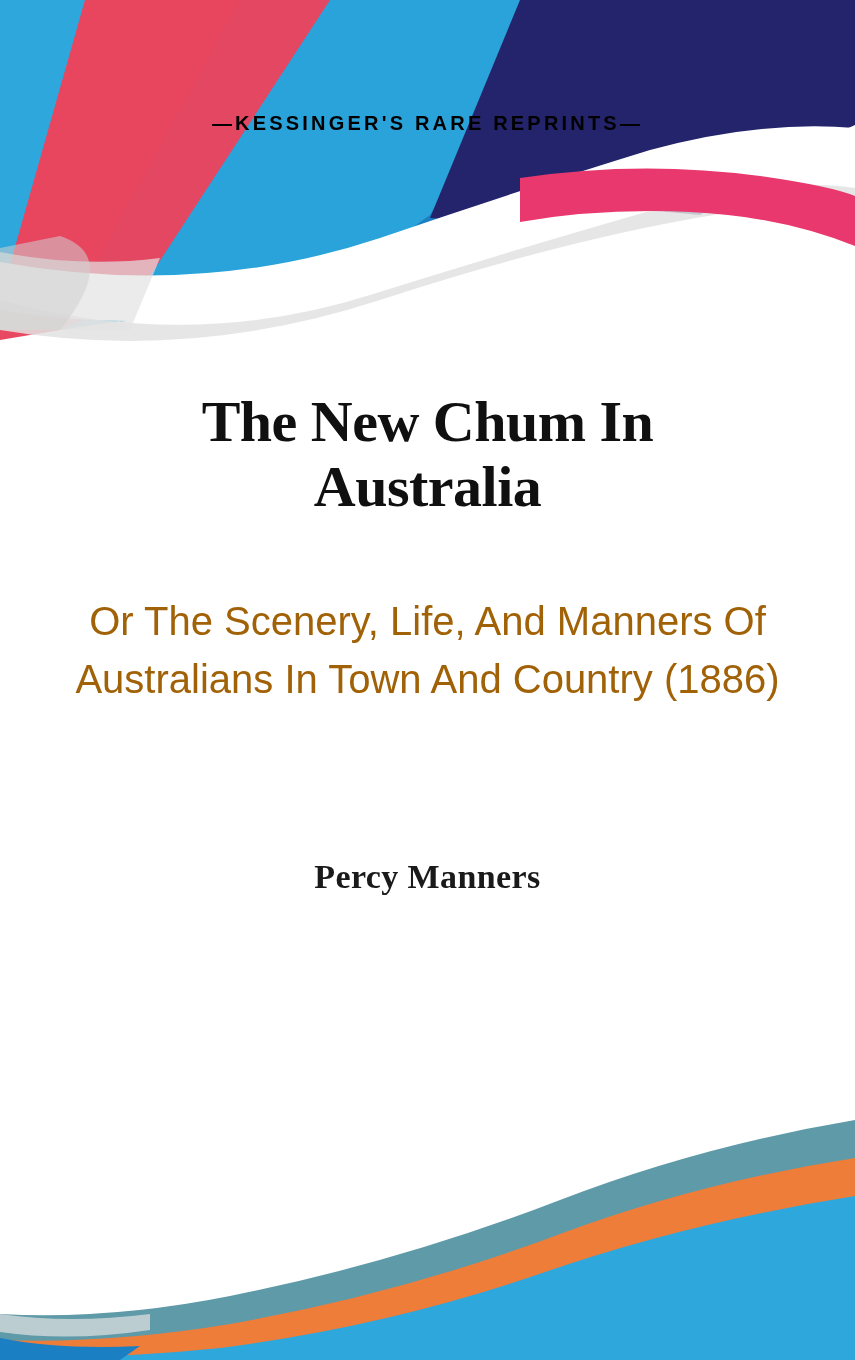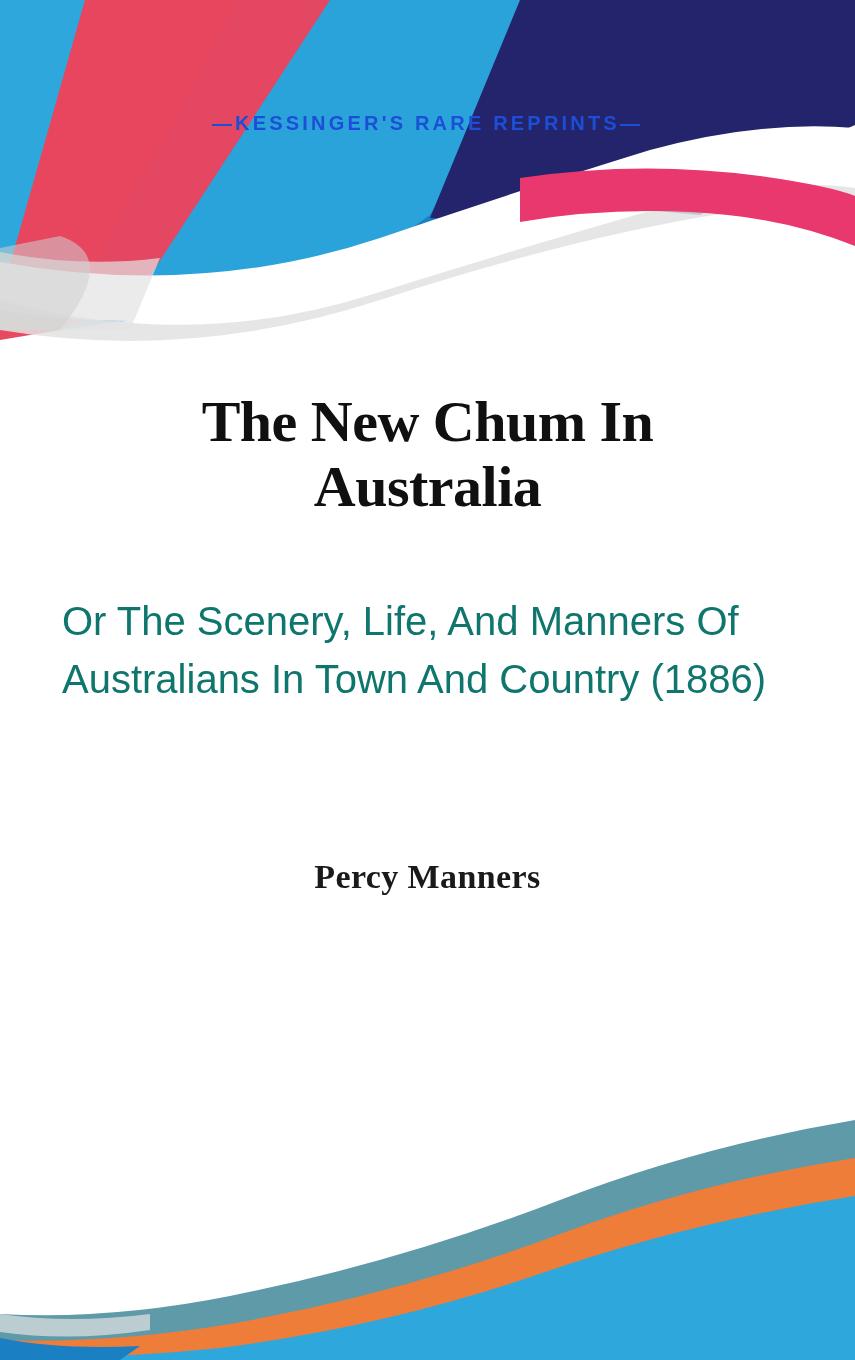--- a/index.html
+++ b/index.html
@@ -41,21 +41,21 @@
   .banner {
     position: absolute;
     top: 112px;
     left: 0;
     width: 855px;
     text-align: center;
     z-index: 5;
   }
   .banner-text {
     display: inline-block;
-    color: #1d4ed8;
+    color: #000000;
     font-family: "Liberation Sans", sans-serif;
     font-size: 20px;
     font-weight: bold;
     letter-spacing: 3.2px;
     white-space: nowrap;
   }
 
   .content {
     position: absolute;
     top: 370px;
@@ -72,26 +72,26 @@
     font-weight: bold;
     font-size: 58px;
     line-height: 1.12;
     color: #101010;
     letter-spacing: -0.5px;
   }
 
   .subtitle {
     margin: 0;
     padding: 72px 62px 0 62px;
-    text-align: left;
+    text-align: center;
     font-family: "Liberation Sans", sans-serif;
     font-weight: normal;
     font-size: 40px;
     line-height: 1.45;
-    color: #0f766e;
+    color: #a16207;
   }
 
   .author {
     margin: 0;
     padding: 150px 60px 0 60px;
     text-align: center;
     font-family: "Liberation Serif", serif;
     font-weight: bold;
     font-size: 34px;
     color: #1a1a1a;

